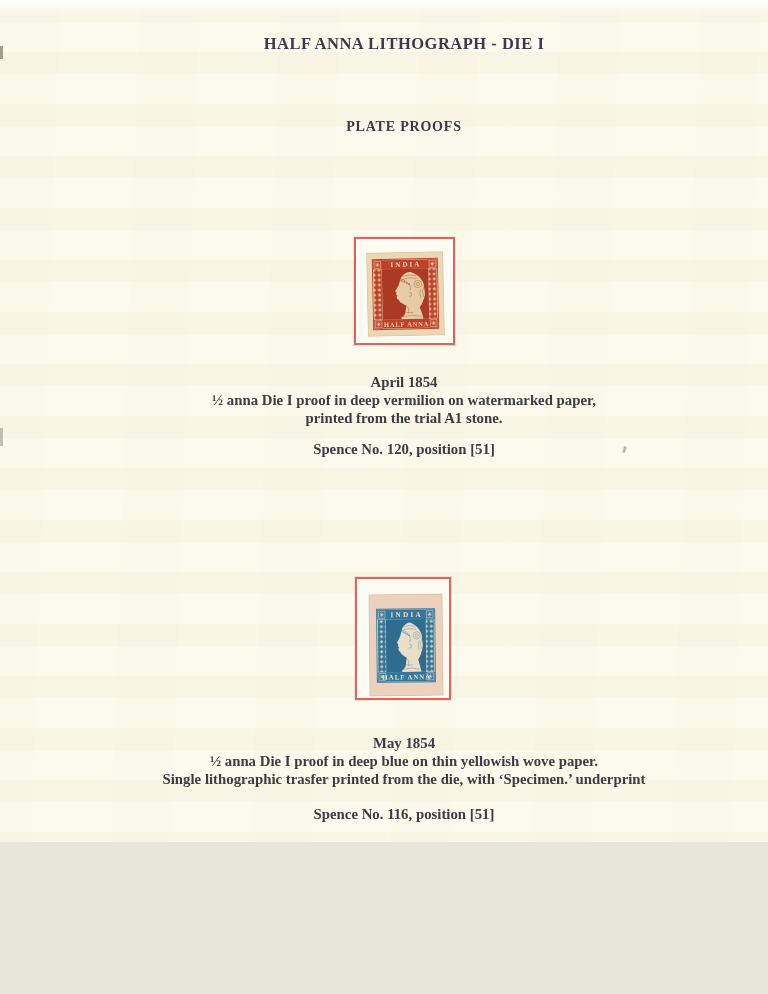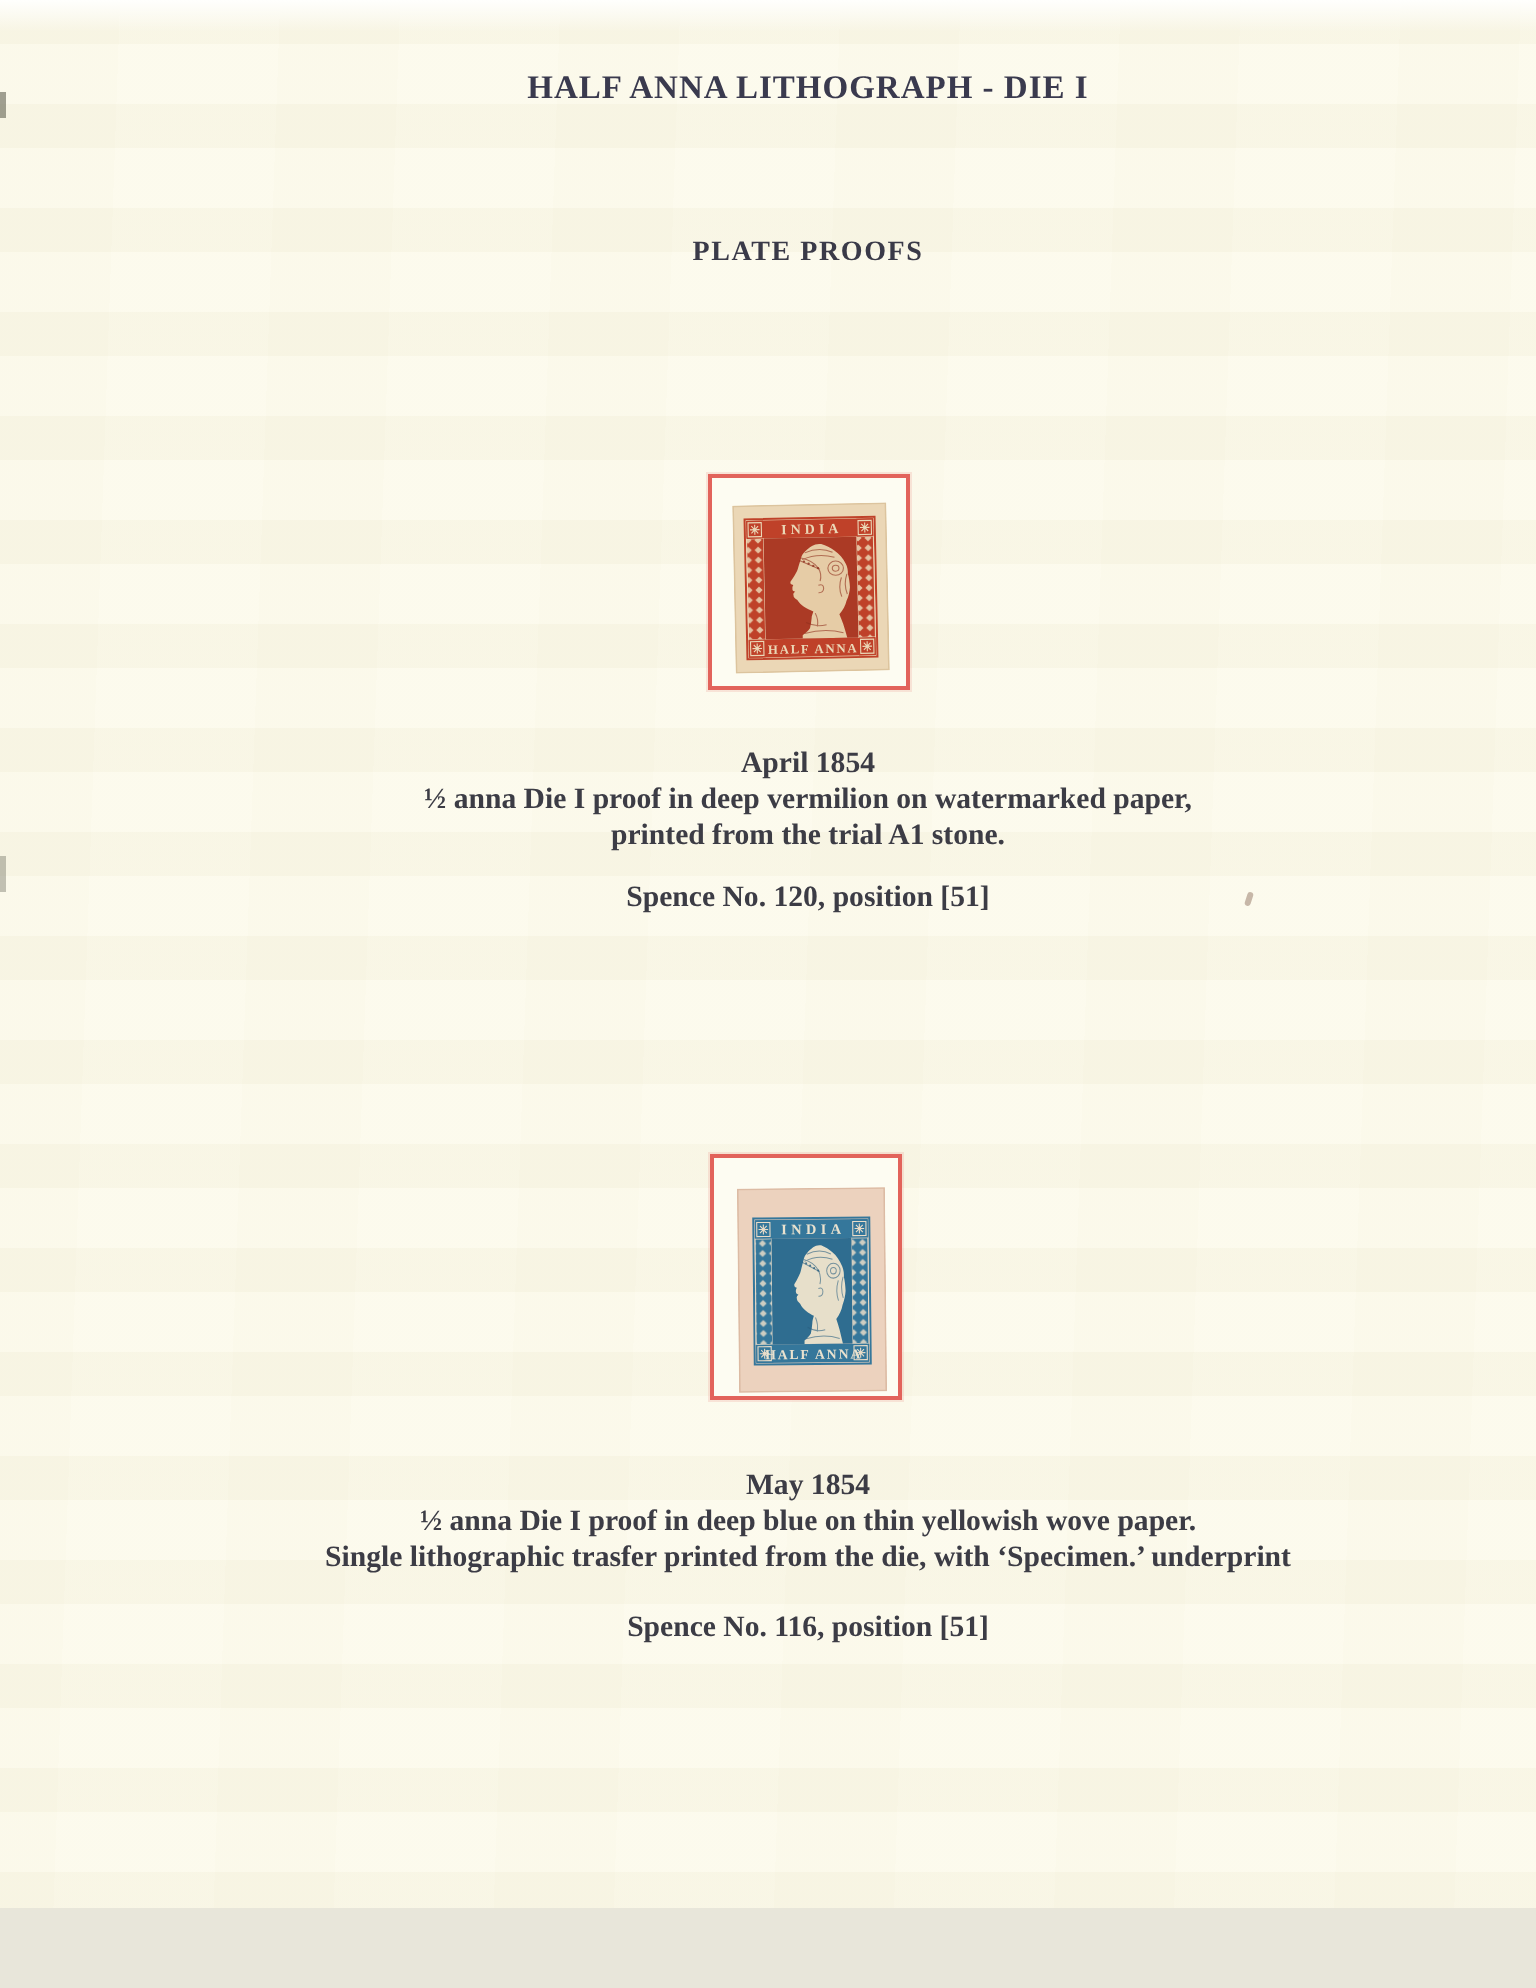--- a/index.html
+++ b/index.html
@@ -1,18 +1,18 @@
 <!DOCTYPE html>
 <html><head>
 <meta charset="utf-8">
 <style>
   html,body{margin:0;padding:0;background:#e8e6da;}
   .page{
     position:relative;
-    width:768px;height:954px;
+    width:768px;height:842px;
     margin:0 auto;
     overflow:hidden;
     background-color:#fbf9e9;
     background-image:
       linear-gradient(180deg, #fffffd 0px, rgba(255,255,253,0) 16px),
       repeating-linear-gradient(180deg, rgba(243,239,219,0.38) 0px, rgba(243,239,219,0.38) 22px, rgba(253,251,239,0.38) 22px, rgba(253,251,239,0.38) 52px),
       repeating-linear-gradient(92deg, rgba(248,245,229,0.25) 0px, rgba(248,245,229,0.25) 60px, rgba(255,254,245,0.25) 60px, rgba(255,254,245,0.25) 140px);
     font-family:"Liberation Serif","DejaVu Serif",serif;
   }
   .content{position:absolute;left:20px;top:0;width:768px;height:994px;}

